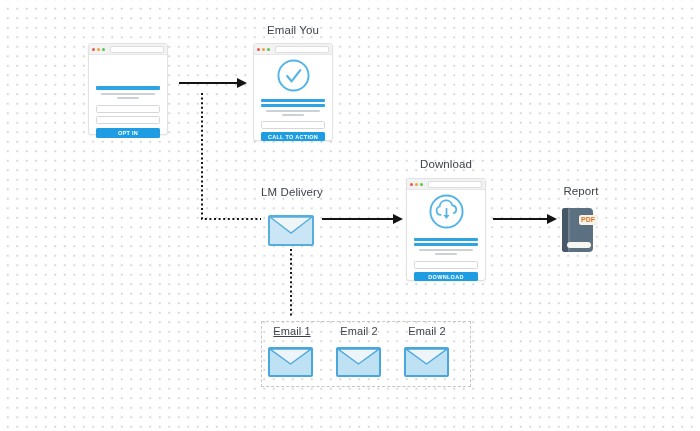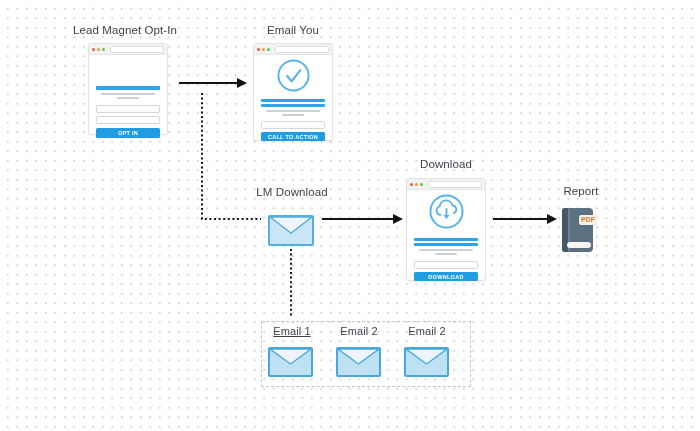--- a/index.html
+++ b/index.html
@@ -77,23 +77,22 @@
     </g>
     <g>
       <line x1="493" y1="219" x2="548" y2="219" stroke="#141414" stroke-width="2"></line>
       <polygon points="547,214 547,224 557,219" fill="#141414"></polygon>
     </g>
     <g>
       <path d="M291 249 V318" fill="none" stroke="#141414" stroke-width="2" stroke-dasharray="2 2.6"></path>
     </g>
   </svg>
 
-  <div class="node-label" style="left:125px;top:24px;">Lead Magnet Opt-In</div>
   <div class="node-label" style="left:293px;top:24px;">Email You</div>
-  <div class="node-label" style="left:292px;top:186px;">LM Download</div>
+  <div class="node-label" style="left:292px;top:186px;">LM Delivery</div>
   <div class="node-label" style="left:446px;top:158px;">Download</div>
   <div class="node-label" style="left:581px;top:185px;text-align:right;">Report</div>
 
   <div class="browser-window" style="left:88px;top:43px;height:92px;">
     <div class="topbar">
       <span class="bdot r"></span>
       <span class="bdot o"></span>
       <span class="bdot g"></span>
       <span class="urlbar"></span>
     </div>

